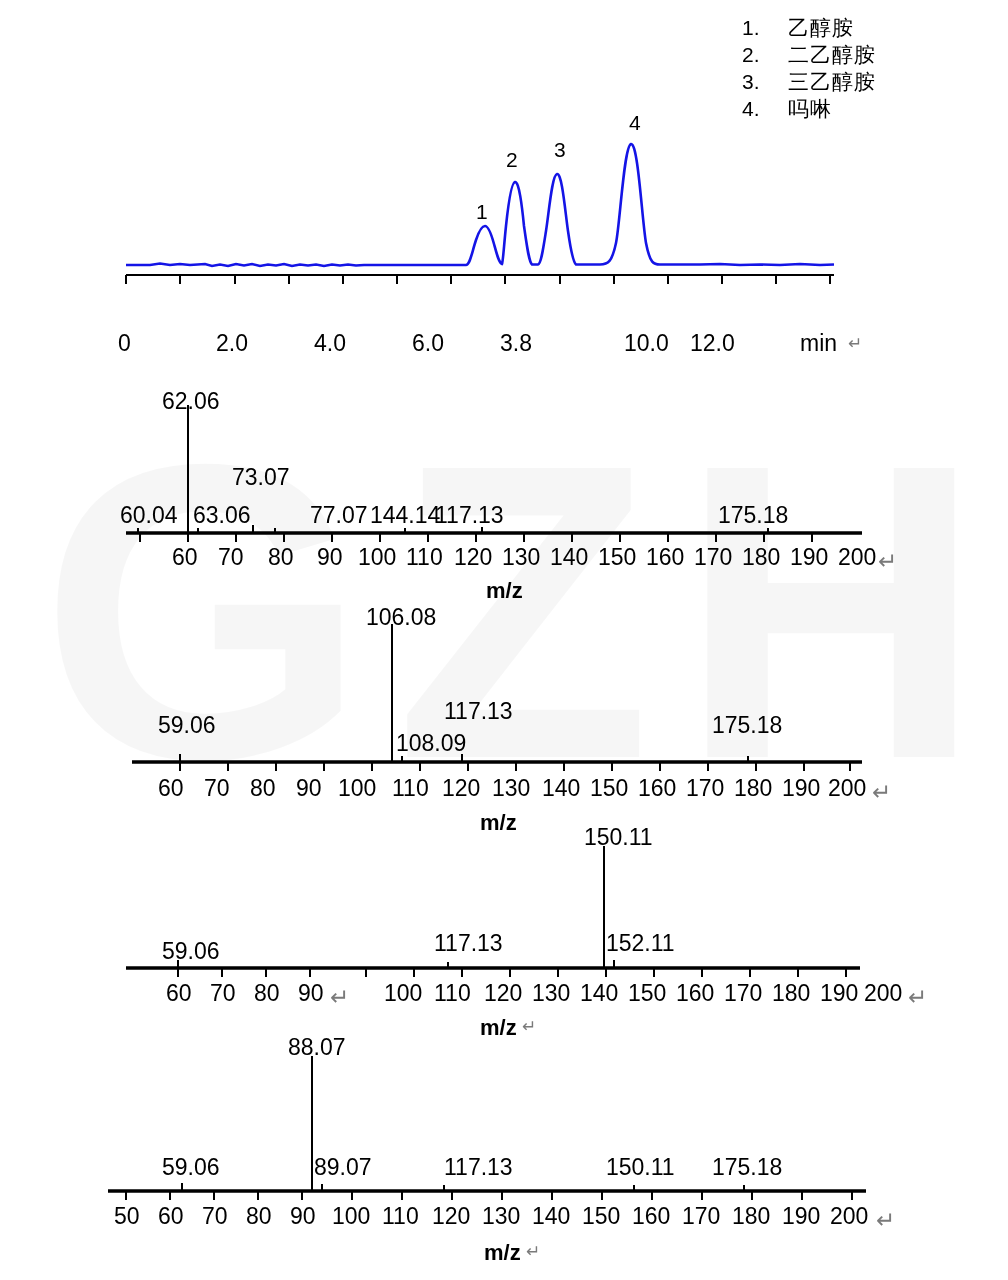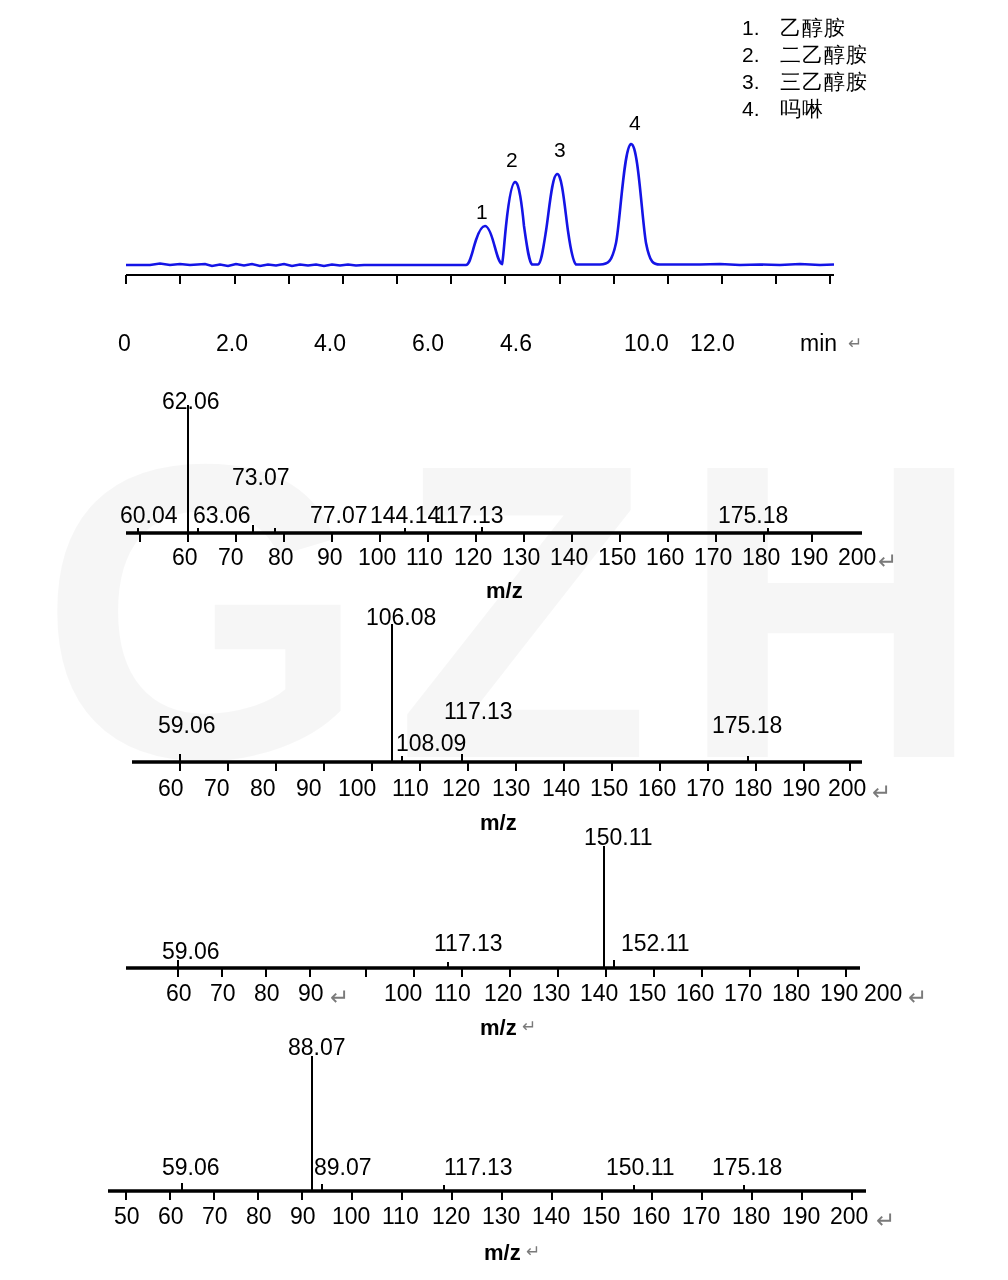--- a/index.html
+++ b/index.html
@@ -60,20 +60,21 @@
   #chrom-legend .legend-row {
     display: flex;
     white-space: nowrap;
   }
   #chrom-legend .legend-num {
     width: 38px;
     text-align: left;
   }
   #chrom-legend .legend-label {
     letter-spacing: 1px;
+    margin-left: 8px;
   }
   .peak-label {
     position: absolute;
     font-family: "Liberation Sans", sans-serif;
     font-size: 21px;
     color: #000;
   }
   #chrom-axis-labels {
     position: absolute;
     left: 0;
@@ -203,21 +204,21 @@
       <line x1="776" y1="275" x2="776" y2="284"></line>
       <line x1="830" y1="275" x2="830" y2="284"></line>
     </g>
   </svg>
 
   <div id="chrom-axis-labels">
     <span style="left:118px;">0</span>
     <span style="left:216px;">2.0</span>
     <span style="left:314px;">4.0</span>
     <span style="left:412px;">6.0</span>
-    <span style="left:500px;">4.6</span>
+    <span style="left:500px;">3.8</span>
     <span style="left:624px;">10.0</span>
     <span style="left:690px;">12.0</span>
     <span style="left:800px;">min</span>
     <span style="left:848px; color:#7a7a7a; font-size:17px; top:3px;">↵</span>
   </div>
 </div>
 
 <div class="ms-block" style="top:378px; height:230px;">
 
   <span class="ms-peaklabel" style="left:120px; top:124px;">60.04</span>
@@ -338,21 +339,21 @@
   </div>
 
   <span class="ms-axistitle" style="left:480px; top:210px;">m/z</span>
 </div>
 
 <div class="ms-block" style="top:820px; height:230px;">
 
   <span class="ms-peaklabel" style="left:162px; top:118px;">59.06</span>
   <span class="ms-peaklabel" style="left:434px; top:110px;">117.13</span>
   <span class="ms-peaklabel" style="left:584px; top:4px;">150.11</span>
-  <span class="ms-peaklabel" style="left:606px; top:110px;margin-left:15px;">152.11</span>
+  <span class="ms-peaklabel" style="left:606px; top:110px;">152.11</span>
 
   <svg width="1008" height="165" style="position:absolute; left:0; top:0;">
     <g stroke="#000" stroke-width="2">
       <line x1="604" y1="148" x2="604" y2="26"></line>
       <line x1="178" y1="148" x2="178" y2="140"></line>
       <line x1="448" y1="148" x2="448" y2="142"></line>
       <line x1="614" y1="148" x2="614" y2="140"></line>
     </g>
     <line x1="126" y1="148" x2="860" y2="148" stroke="#000" stroke-width="3.4"></line>
     <g stroke="#000" stroke-width="2">

